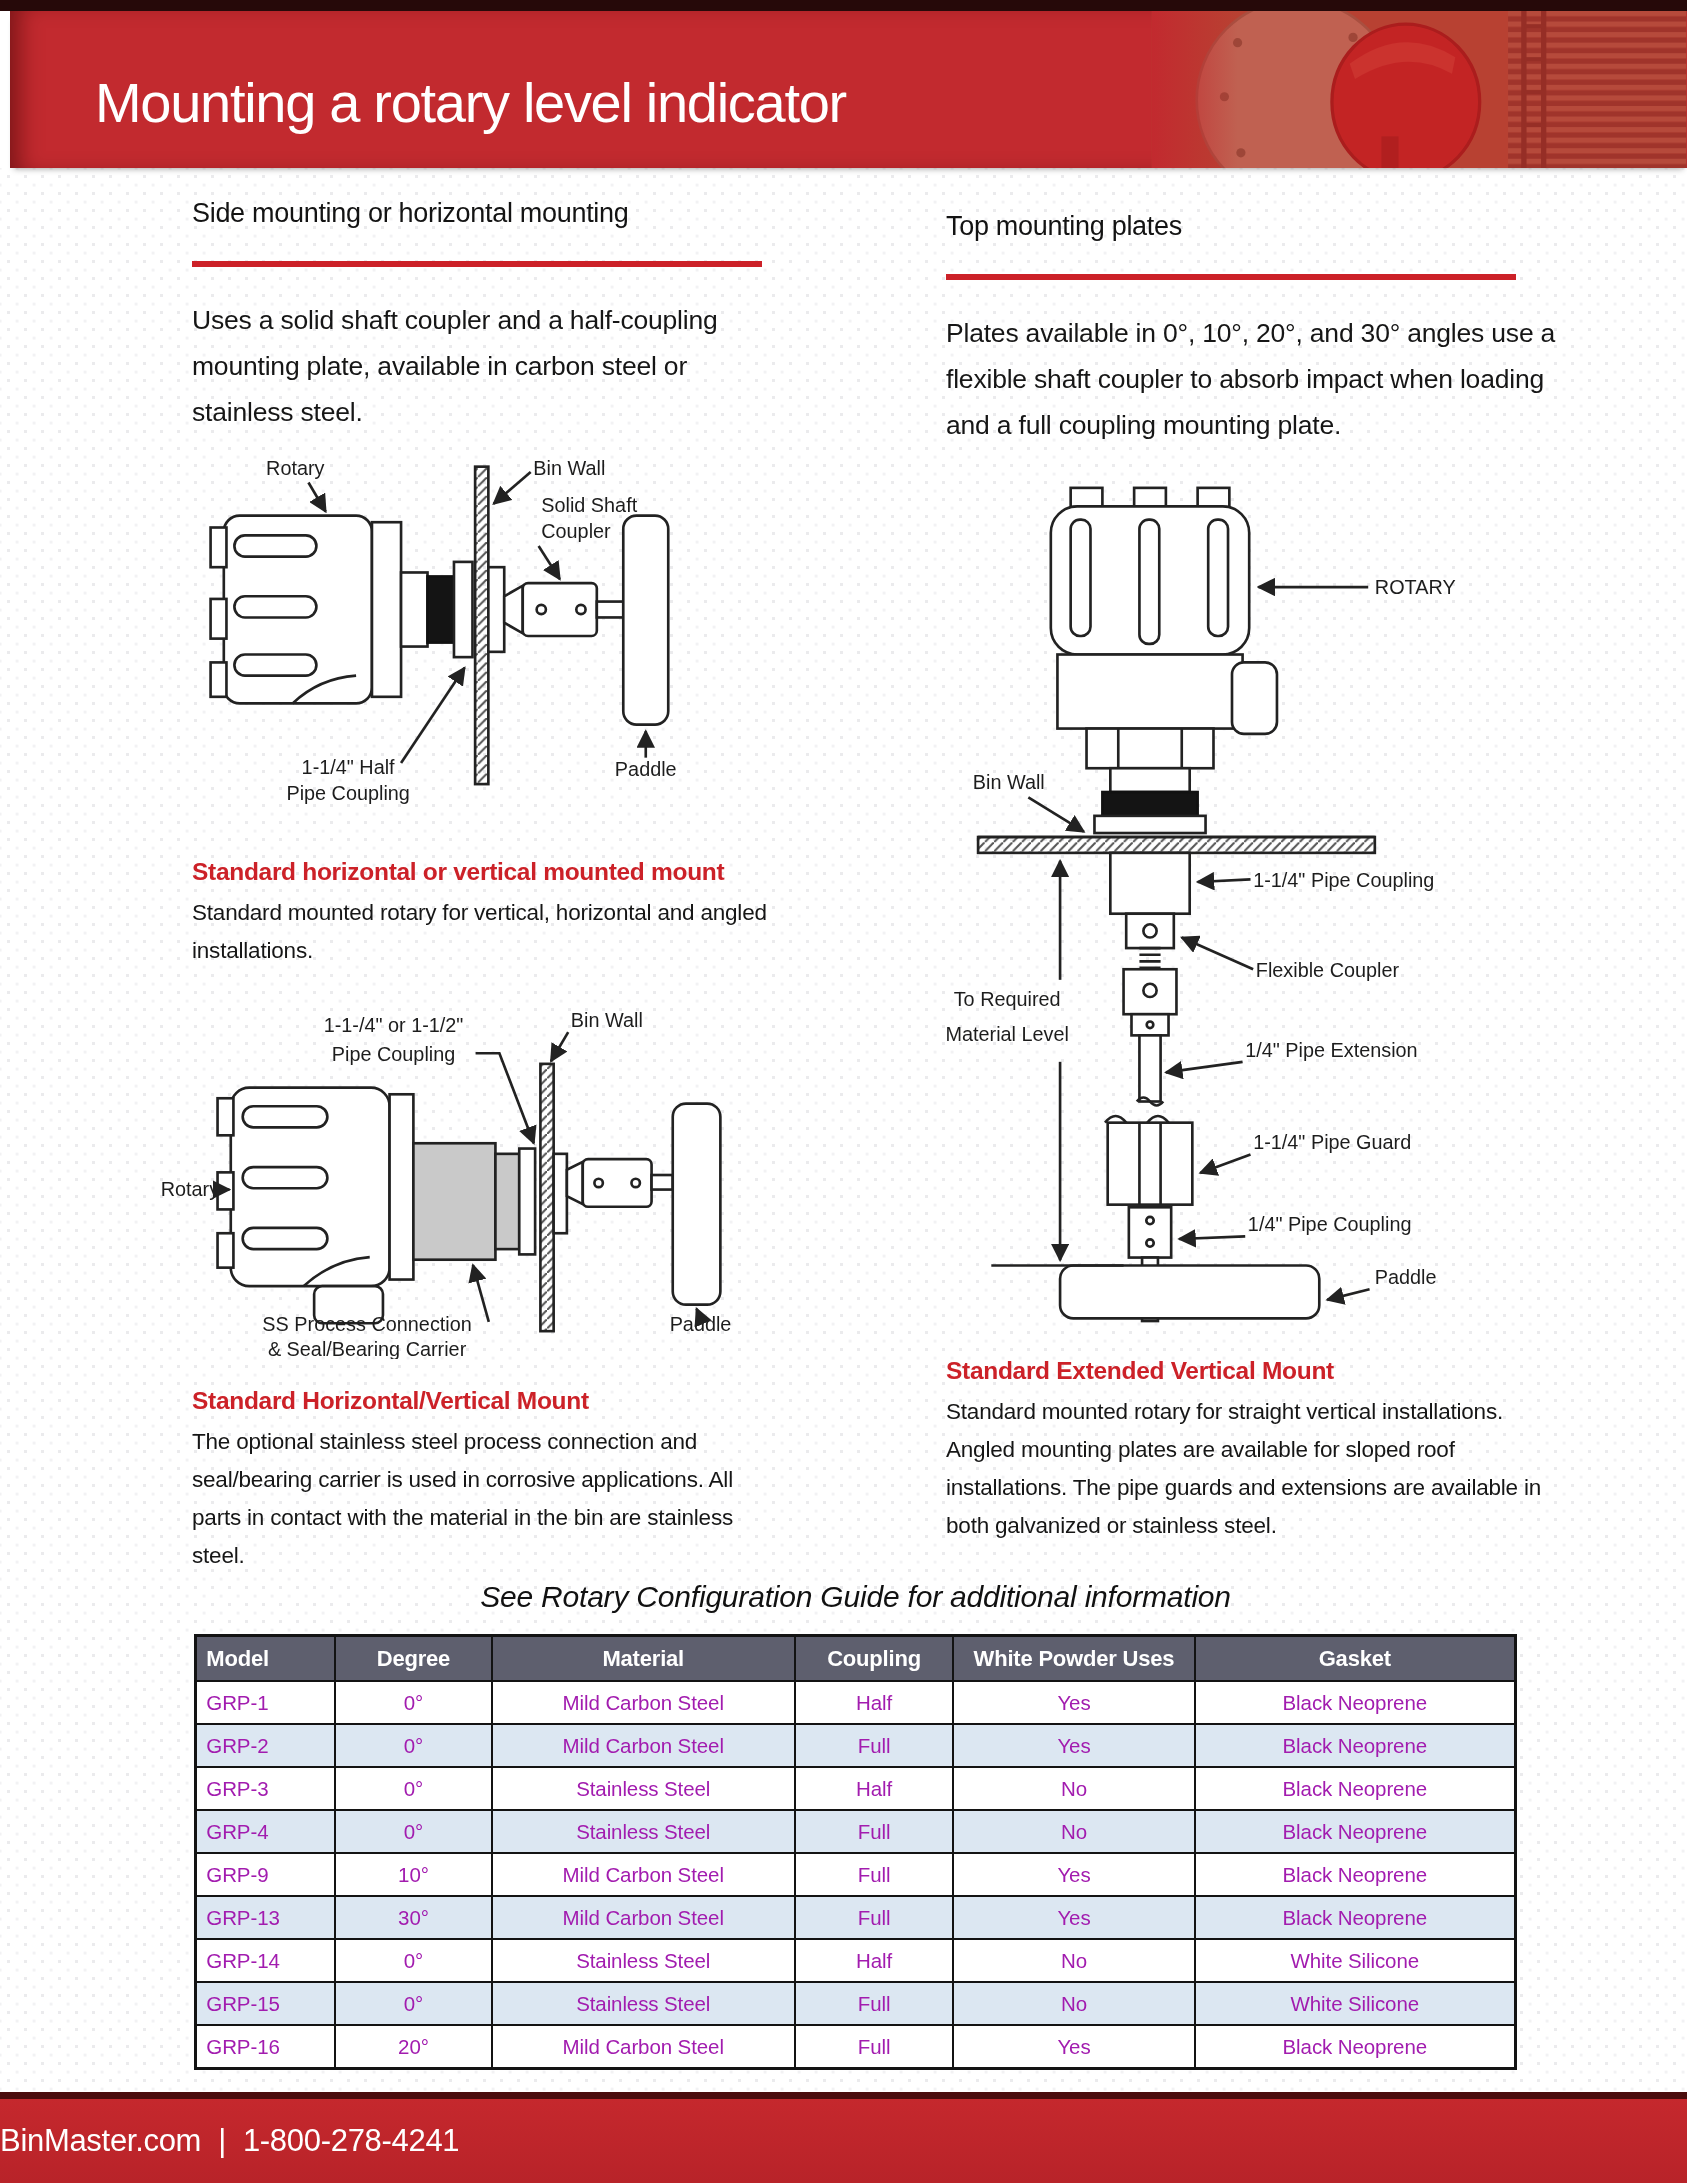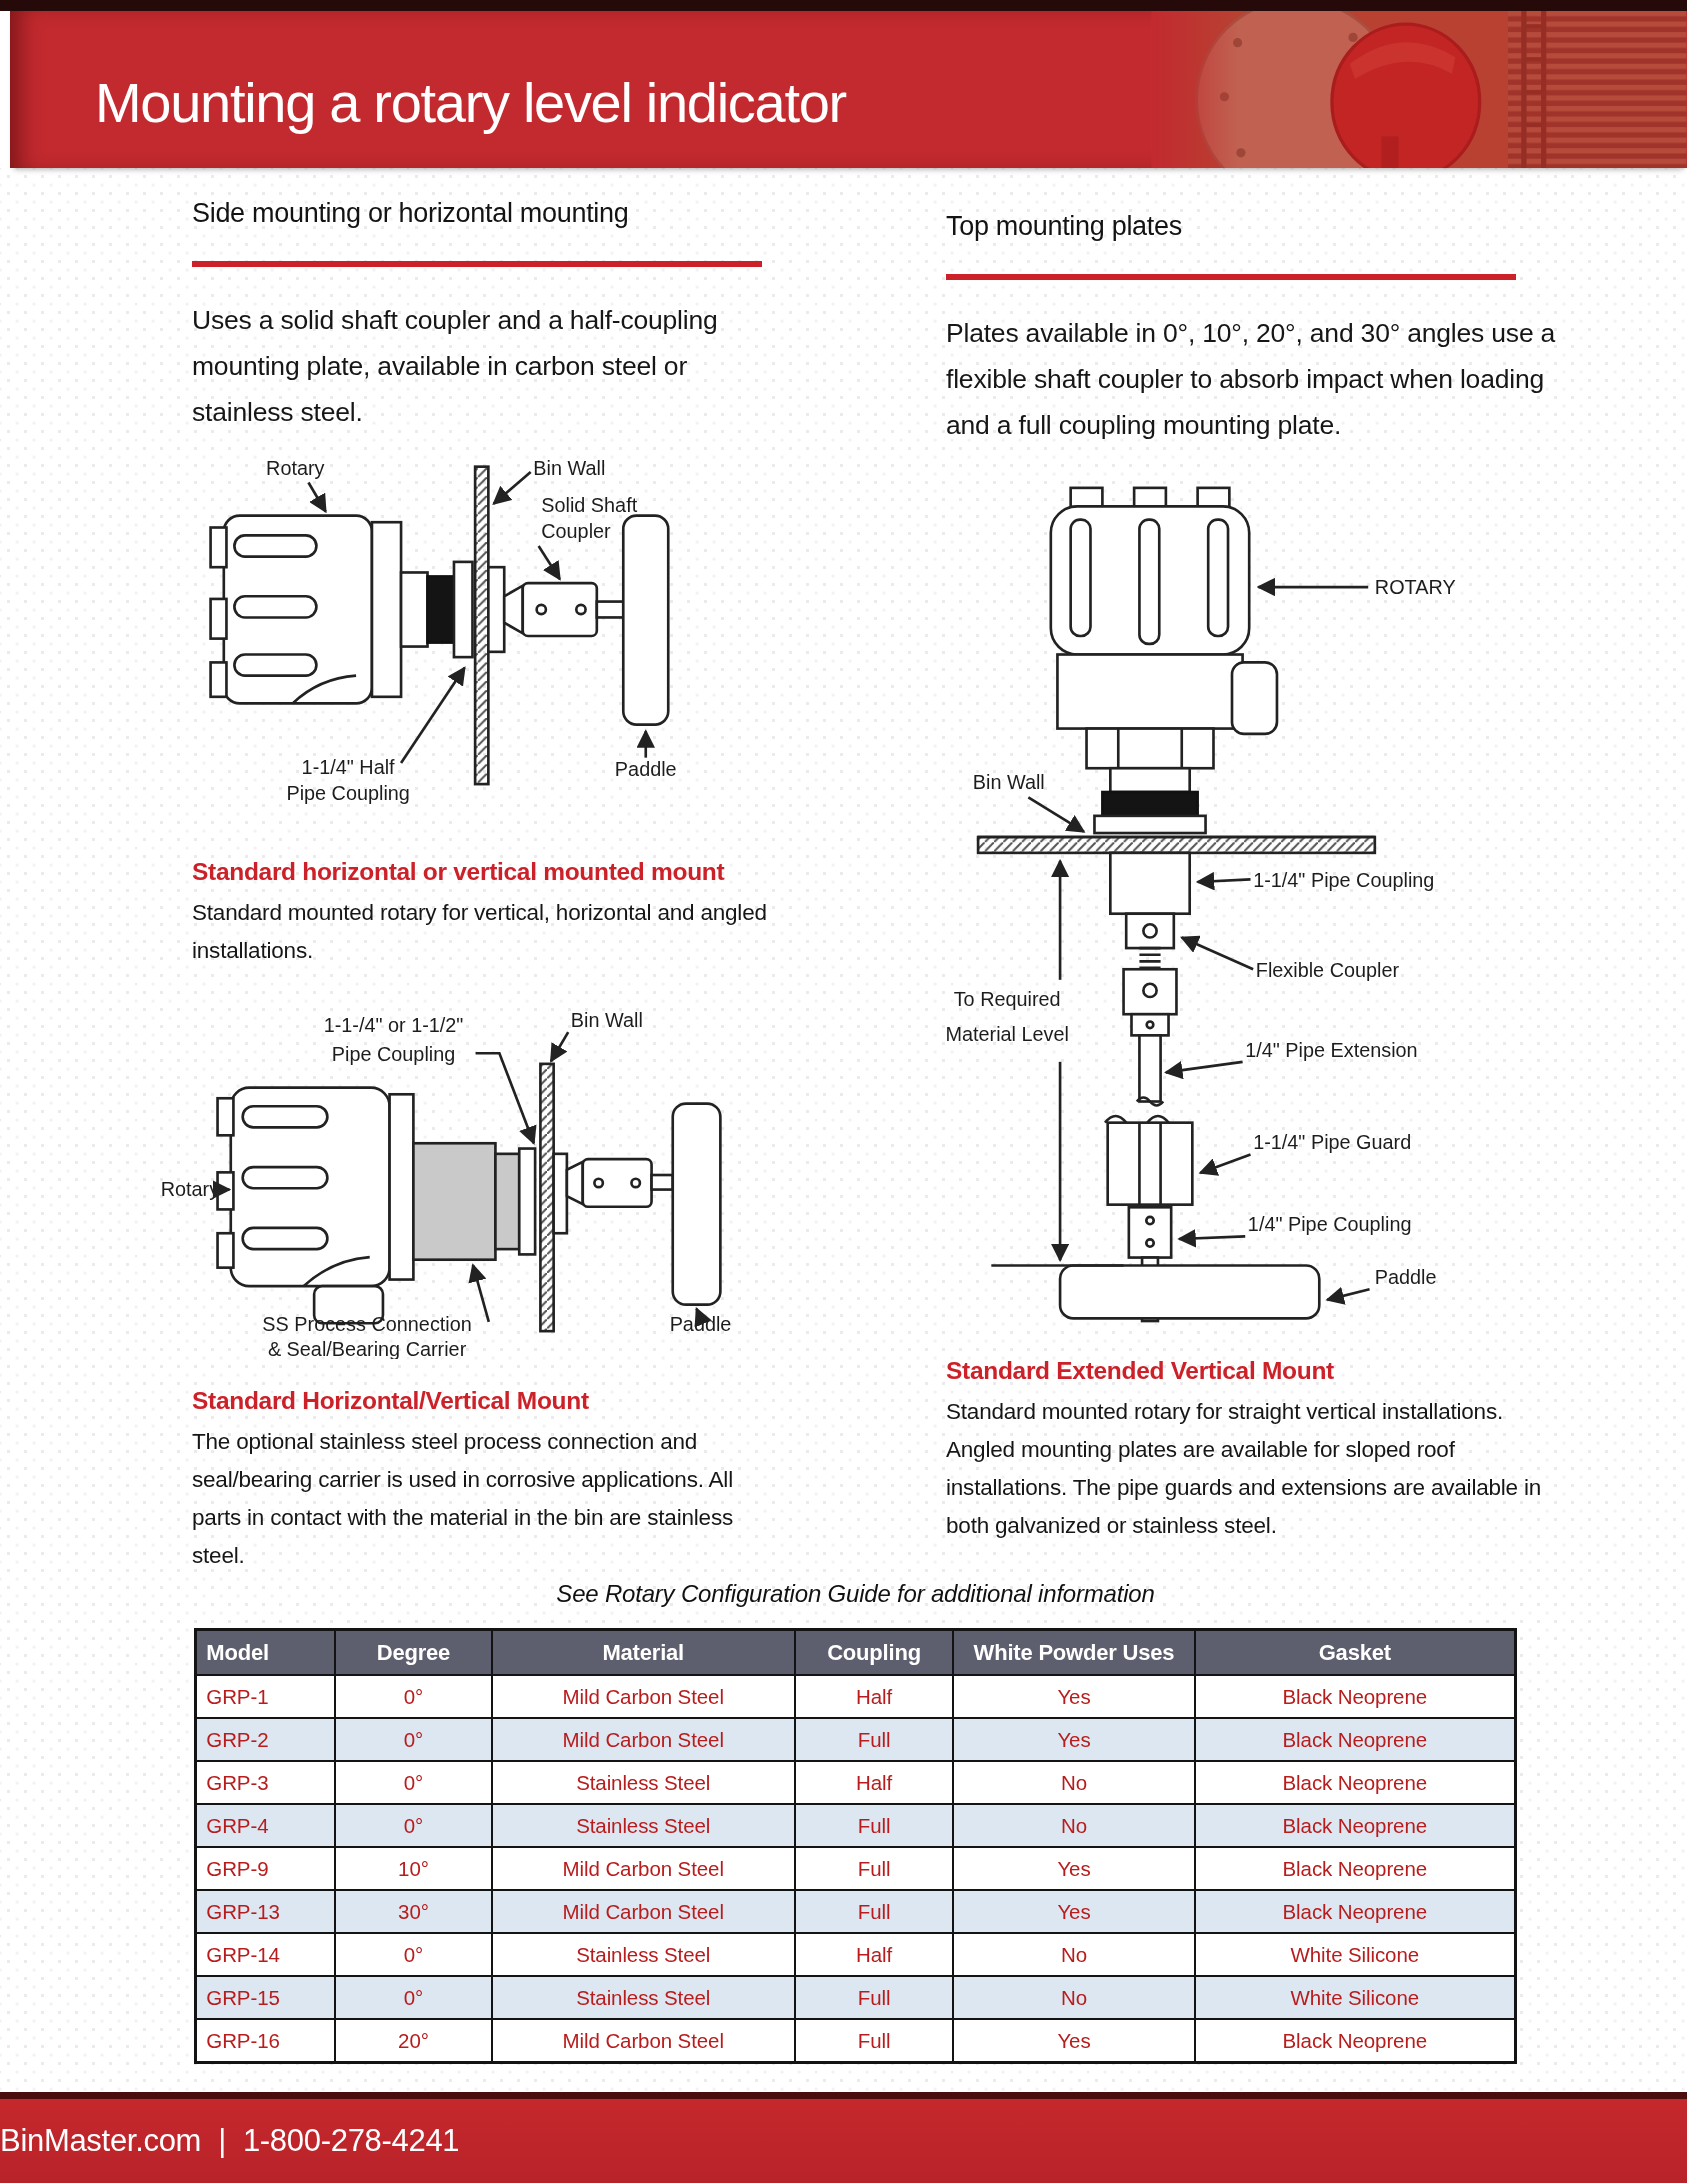--- a/index.html
+++ b/index.html
@@ -43,29 +43,29 @@
   .diag .dark{stroke:#111;stroke-width:2;fill:#141414;}
   .diag .gray{stroke:#222;stroke-width:2;fill:#c9c9c9;}
   #d1{margin:5.3px 0 0 8px;} 
   #d1 + .red-subhead{margin-top:34px;}
   #d2{margin:25px 0 0 -34px;}
   #d2 + .red-subhead{margin-top:28px;}
   #d3{margin:24px 0 0 -8px;}
   #d3 + .red-subhead{margin-top:32px;}
   
   .table-block{position:absolute;left:194px;top:1580px;width:1323px;z-index:1;}
-  .table-caption{margin:0 0 20px 0;text-align:center;font-size:24px;font-style:italic;letter-spacing:-0.2px;color:#111;}
+  .table-caption{margin:0 0 20px 0;text-align:center;font-size:30px;font-style:italic;letter-spacing:-0.2px;color:#111;}
   table.config{border-collapse:collapse;width:1323px;border:3.3px solid #131313;}
   table.config th{
     background:var(--table-header,#5e5f6e);color:#ffffff;font-size:22px;font-weight:700;
     border:2px solid #131313;height:41px;text-align:center;letter-spacing:-0.2px;
   }
   table.config th.col-model{text-align:left;padding-left:9.3px;}
   table.config td{
-    border:2px solid #131313;height:39px;font-size:20.5px;text-align:center;color:#b91c1c;letter-spacing:-0.1px;background:#ffffff;
+    border:2px solid #131313;height:39px;font-size:20.5px;text-align:center;color:#a21caf;letter-spacing:-0.1px;background:#ffffff;
   }
   table.config td.col-model{text-align:left;padding-left:9.3px;}
   table.config tr.alt td{background:var(--row-alt,#dce7f2);}
   
   .footer-edge{position:absolute;left:0;top:2092px;width:1687px;height:7.3px;background:var(--footer-edge,#4a0c0d);z-index:2;}
   .footer-band{
     position:absolute;left:0;top:2099px;width:1687px;height:84px;z-index:2;
     background:linear-gradient(#c5282d,#b82329);display:flex;align-items:center;justify-content:flex-start;
   }
   .footer-band .ft{color:#ffffff;font-size:31px;letter-spacing:-0.3px;}

